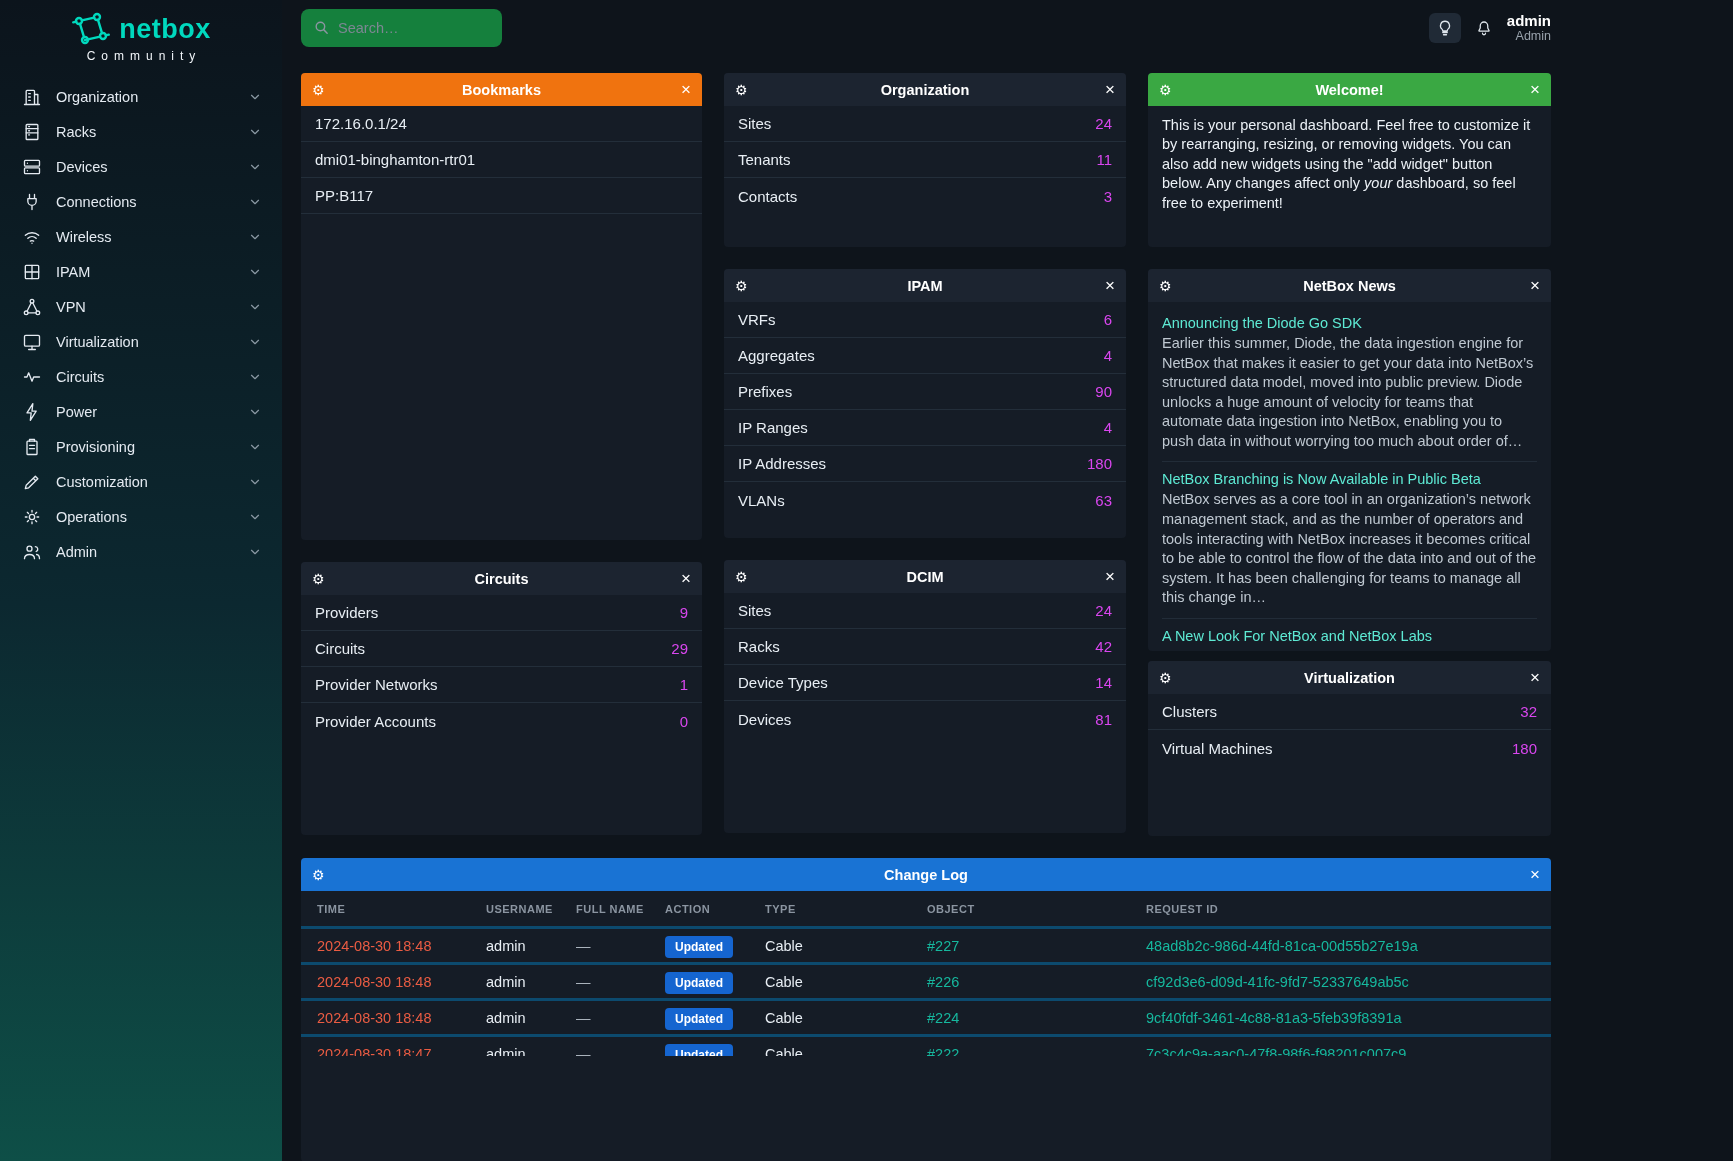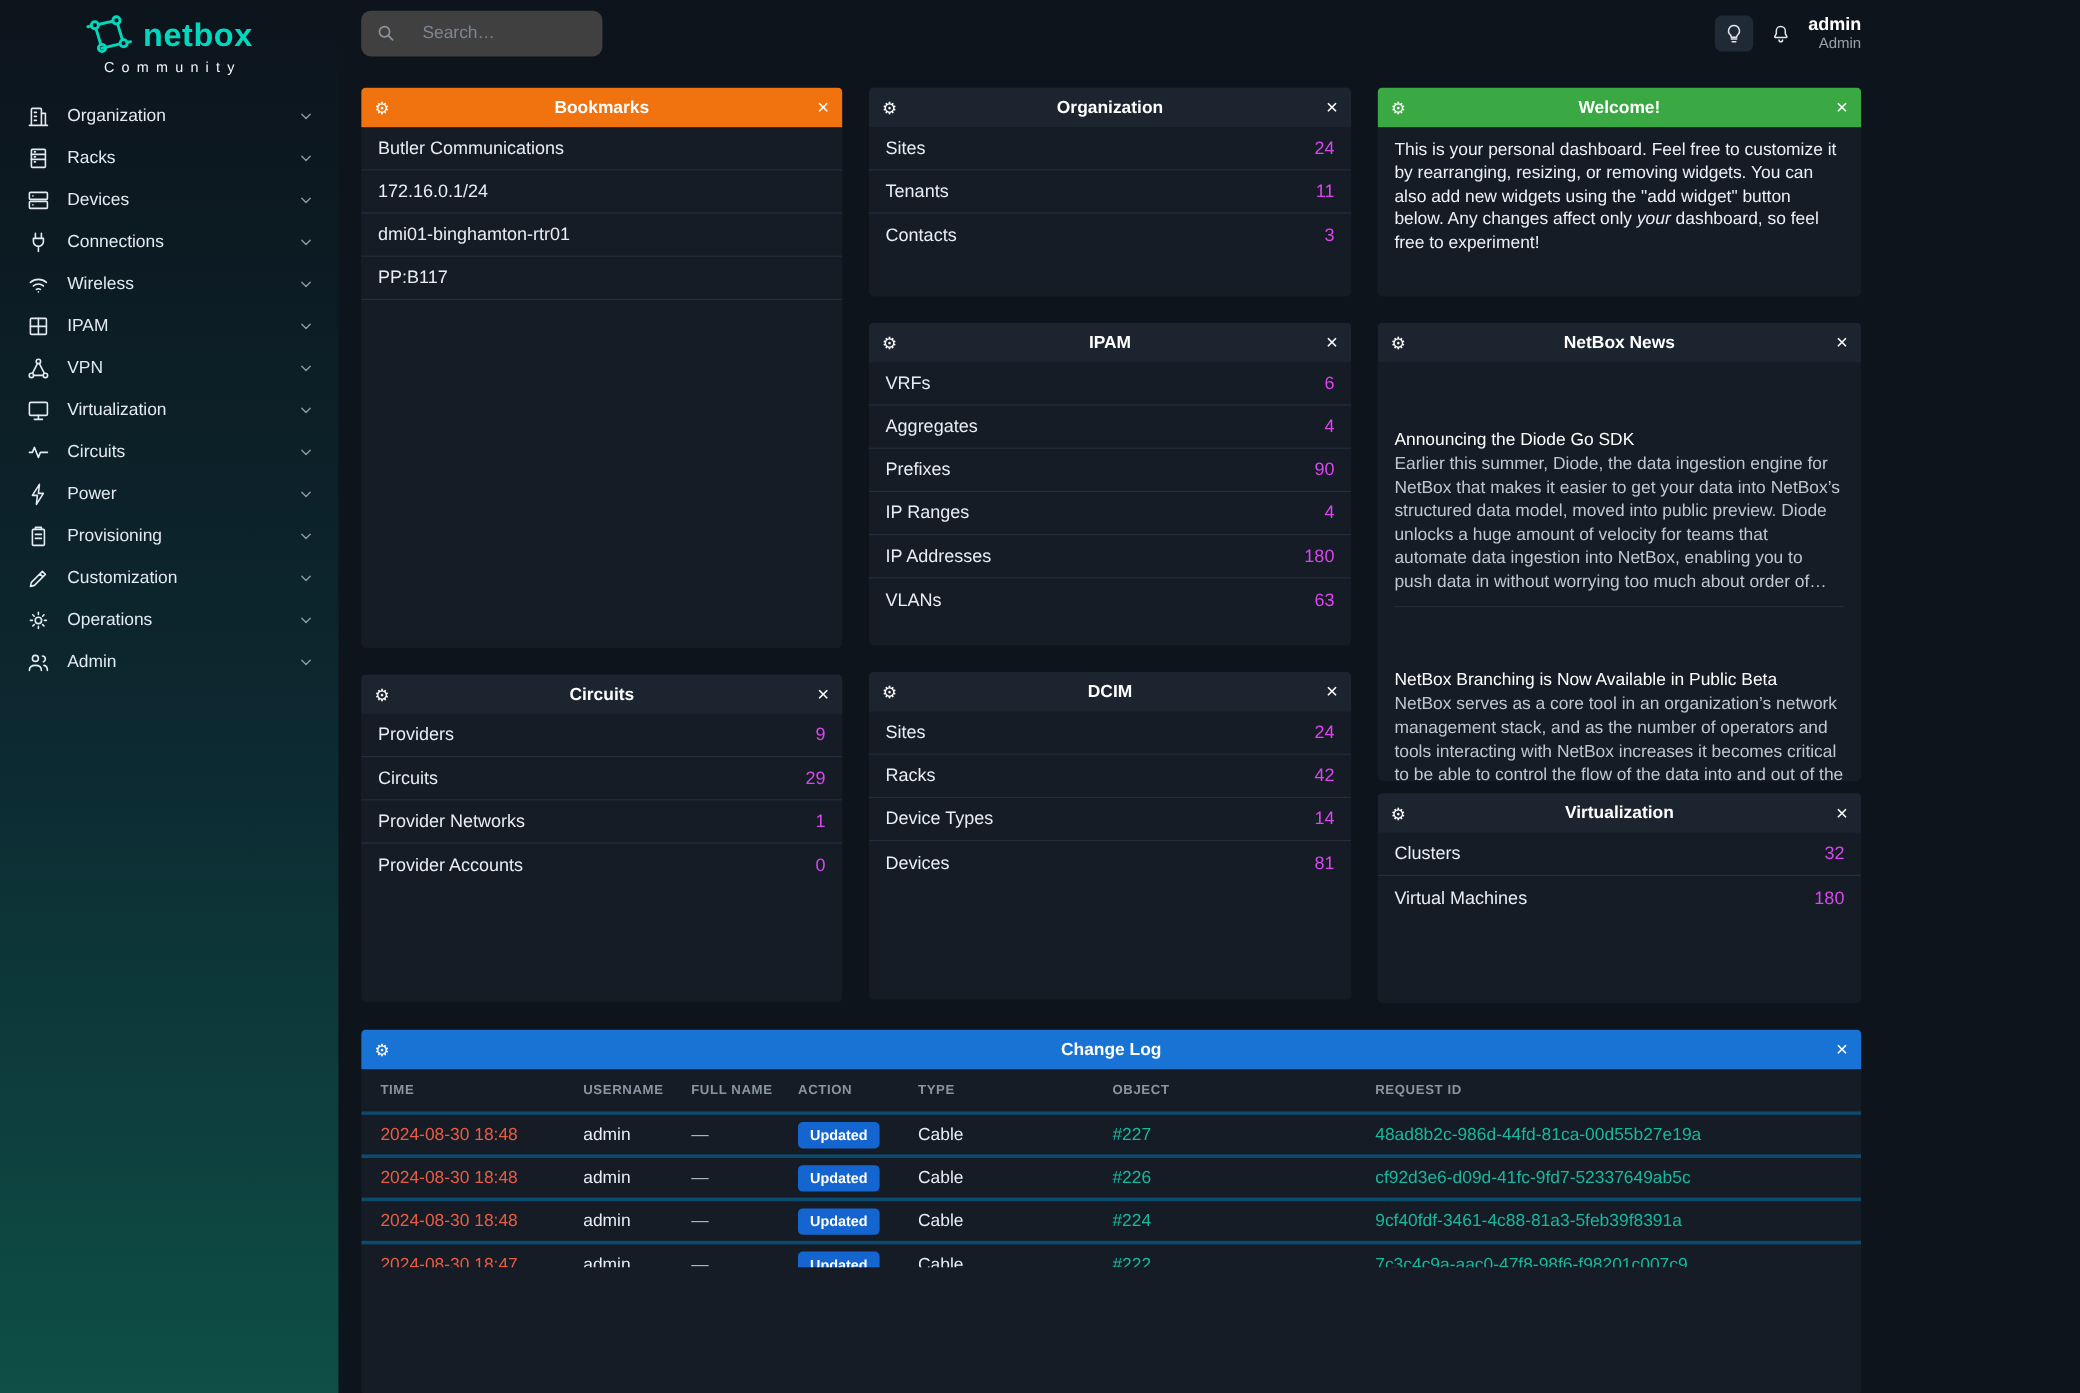--- a/index.html
+++ b/index.html
@@ -28,22 +28,22 @@
   .nav-item { display:flex; align-items:center; gap:14px; height:35px; padding:0 20px 0 22px;
     color:#e4eaf1; font-size:14.5px; cursor:pointer; }
   .nicon { width:20px; height:20px; flex:none; display:flex; align-items:center; }
   .nicon svg { width:20px; height:20px; fill:none; stroke:#e4eaf1; stroke-width:1.6; stroke-linecap:round; stroke-linejoin:round; }
   .chev { margin-left:auto; width:14px; height:14px; }
   .chev svg { width:14px; height:14px; fill:none; stroke:#8b99a4; stroke-width:2; stroke-linecap:round; stroke-linejoin:round; }
 
   
   .main { padding-left:19px; width:1269px; }
   .topbar { height:55px; display:flex; align-items:center; }
-  .search { width:201px; height:38px; background:#404040; border-radius:8px; display:flex;
-    align-items:center; gap:22px; padding:0 12px; }
+  .search { width:201px; height:38px; background:#15803d; border-radius:8px; display:flex;
+    align-items:center; gap:8px; padding:0 12px; }
   .sicon svg { width:17px; height:17px; fill:none; stroke:#8b95a1; stroke-width:2; stroke-linecap:round; display:block; }
   .search-input { background:transparent; border:none; outline:none; color:#c9d1d9; font-size:14.5px;
     font-family:"Liberation Sans", sans-serif; width:140px; }
   .search-input::placeholder { color:#7d8793; }
   .top-right { margin-left:auto; display:flex; align-items:center; gap:14px; }
   .theme-btn { width:32px; height:30px; background:#202a36; border:none; border-radius:6px;
     display:flex; align-items:center; justify-content:center; cursor:pointer; }
   .theme-btn svg, .bell svg { width:18px; height:18px; fill:none; stroke:#dfe6ec; stroke-width:1.7; stroke-linecap:round; stroke-linejoin:round; display:block; }
   .bell { cursor:pointer; }
   .user { text-align:right; cursor:pointer; line-height:1.15; }
@@ -75,21 +75,21 @@
 
   .bm-item { display:flex; align-items:center; height:36px; flex:none; padding:0 14px;
     border-bottom:1px solid #232e3a; color:#e8eef4; cursor:pointer; }
 
   .welcome-body { padding:10px 14px; font-size:14.5px; line-height:1.34; color:#ecf1f6; }
   .welcome-body em { font-style:italic; }
 
   .news-body { padding:4px 14px 8px; overflow:hidden; }
   .article { padding:9px 0 10px; border-bottom:1px solid #222c38; }
   .article:last-child { border-bottom:none; }
-  .article-title { color:#ffffff; font-size:14.5px; margin-bottom:3px; cursor:pointer;margin-top:44px; }
+  .article-title { color:#5eead4; font-size:14.5px; margin-bottom:3px; cursor:pointer; }
   .article-body { color:#bfc8d1; font-size:14.5px; line-height:1.35; }
 
   
   .changelog { width:1250px; margin-top:22px; height:304px; }
   .cl-colhead, .cl-row { display:grid; grid-template-columns:169px 90px 89px 100px 162px 219px 1fr;
     align-items:center; padding:0 16px; }
   .cl-colhead { height:35px; }
   .cl-colhead span { color:#8b95a1; font-size:11px; font-weight:700; text-transform:uppercase; letter-spacing:.5px; }
   .cl-rowsclip { height:130px; overflow:hidden; }
   .cl-row { height:36px; border-top:3px solid #0c4a6e; font-size:14.5px; }
@@ -322,21 +322,20 @@
     <div class="dashboard">
 
       <div class="col col1">
         <section class="card h467">
           <header class="card-head orange">
             <span class="ghead">⚙</span>
             <span class="head-title">Bookmarks</span>
             <span class="xhead">×</span>
           </header>
           <div class="rows">
-            <div class="bm-item">Butler Communications</div>
             <div class="bm-item">172.16.0.1/24</div>
             <div class="bm-item">dmi01-binghamton-rtr01</div>
             <div class="bm-item">PP:B117</div>
           </div>
         </section>
 
         <section class="card h273">
           <header class="card-head">
             <span class="ghead">⚙</span>
             <span class="head-title">Circuits</span>

